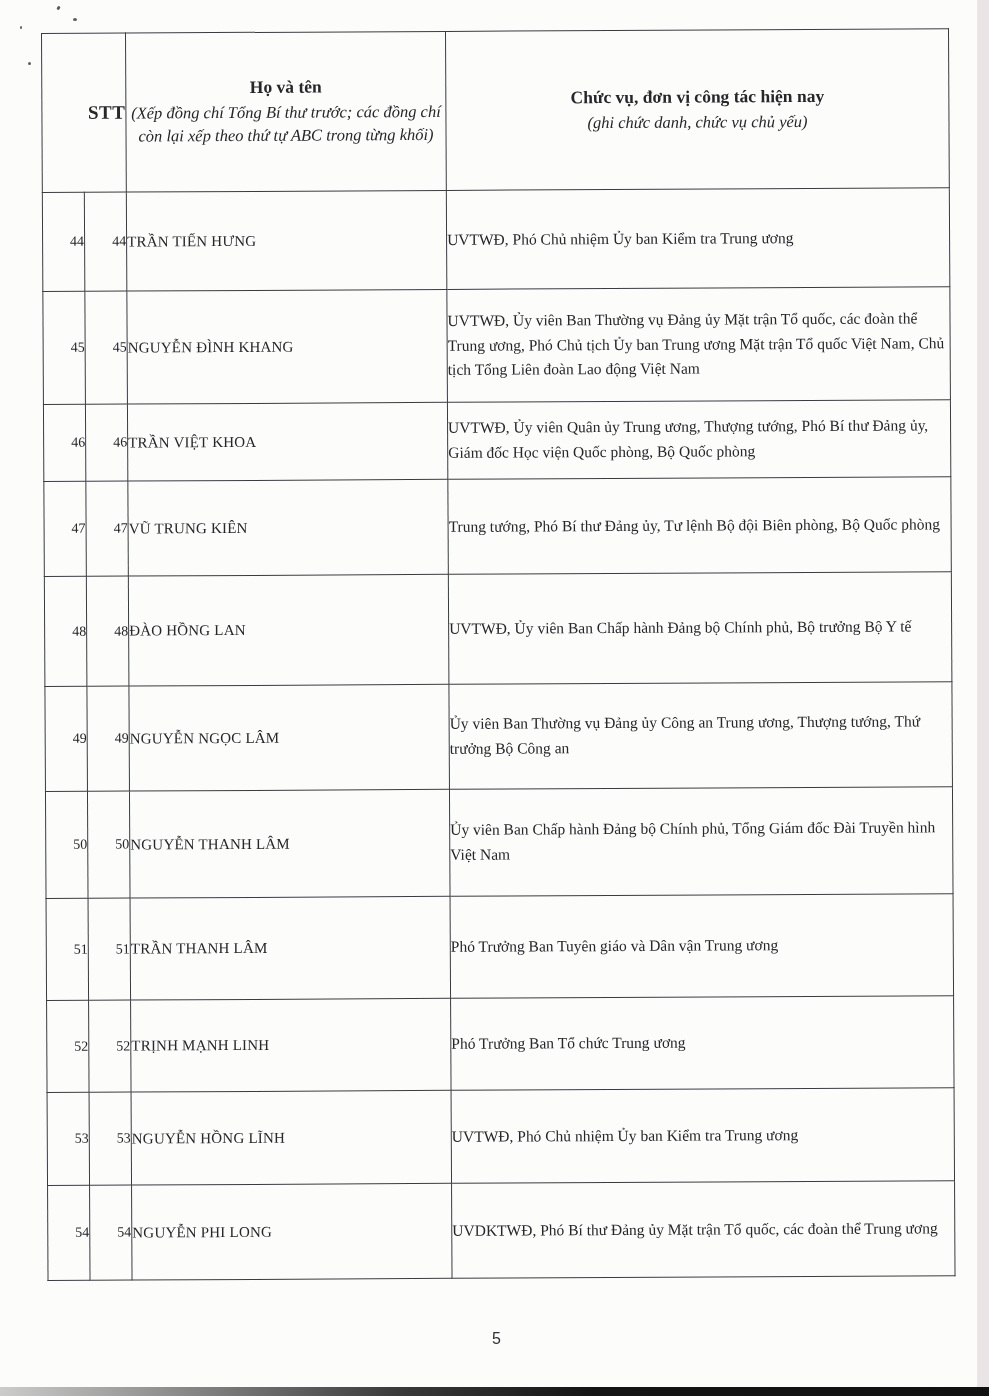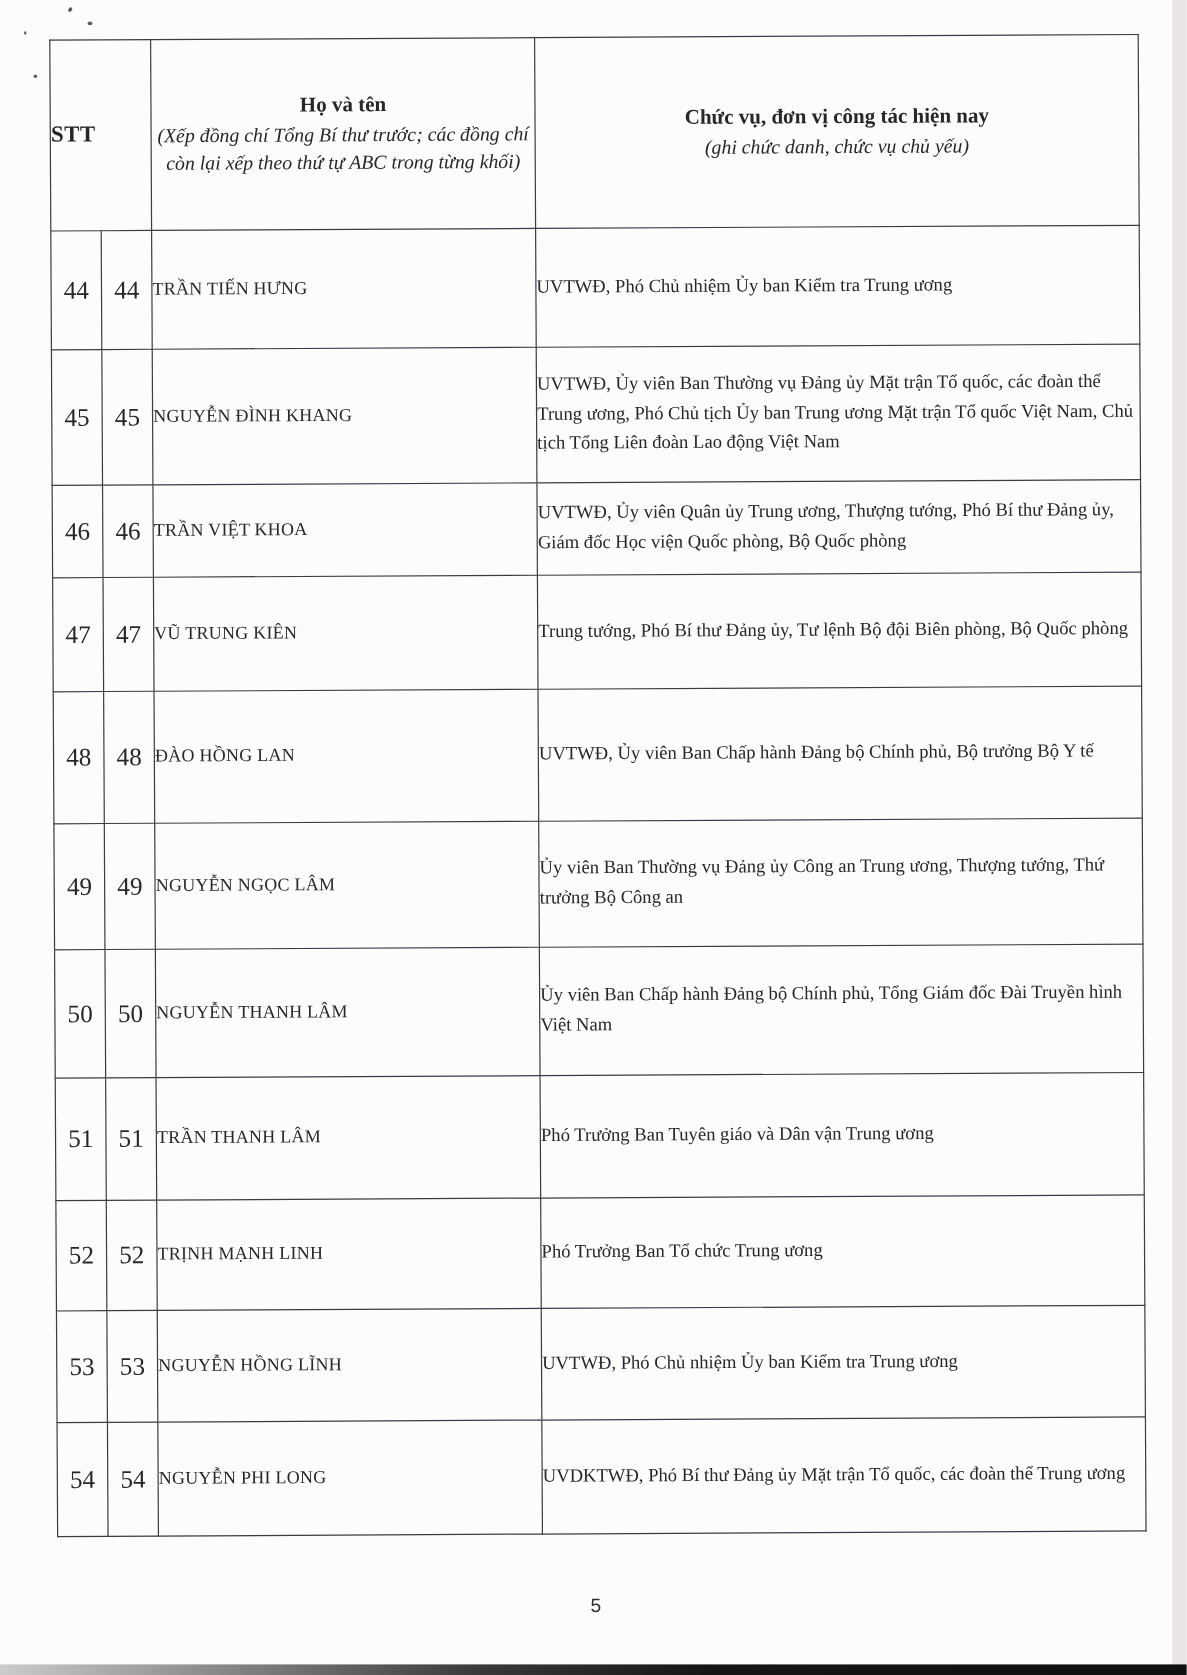--- a/index.html
+++ b/index.html
@@ -58,43 +58,43 @@
   }
   col.c-stt1 { width: 42px; }
   col.c-stt2 { width: 42px; }
   col.c-name { width: 320px; }
   col.c-pos  { width: 503px; }
 
   tr.header-row { height: 159px; }
   th.h-stt {
     font-size: 19px;
     font-weight: bold;
-    text-align: left;
+    text-align: right;
     letter-spacing: 0.5px;
   }
   .h-title {
     font-size: 17.5px;
     font-weight: bold;
     text-align: center;
     line-height: 1.35;
   }
   .h-sub {
     font-size: 16.5px;
     font-style: italic;
     font-weight: normal;
     text-align: center;
     line-height: 1.42;
     margin-top: 1px;
   }
   th.h-name { padding: 2px 12px; }
   th.h-pos  { padding: 2px 40px; }
 
   td.cell-stt {
-    text-align: center;
-    font-size: 21px;
+    text-align: right;
+    font-size: 14px;
   }
   td.cell-name {
     font-size: 15px;
     padding-left: 5px;
     padding-right: 3px;
     letter-spacing: 0.2px;
   }
   td.cell-pos {
     font-size: 15.5px;
     line-height: 1.6;

